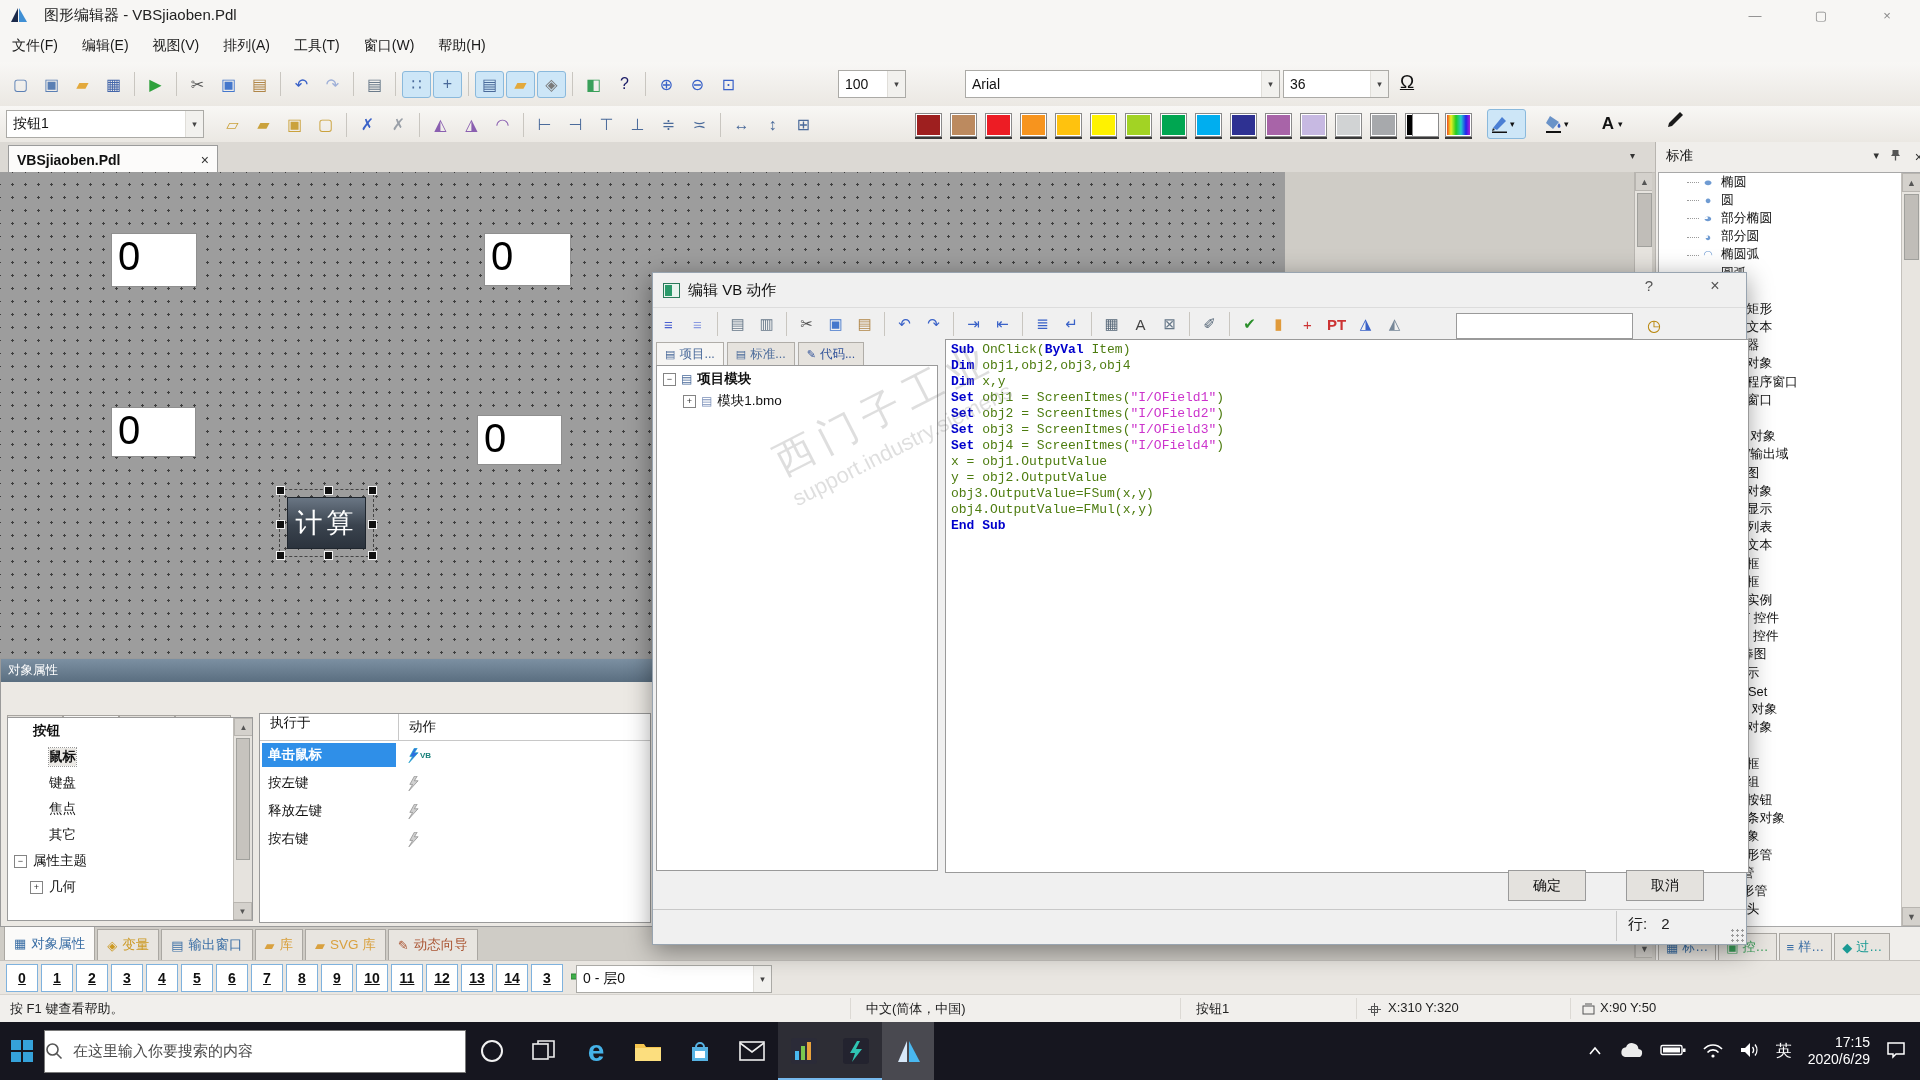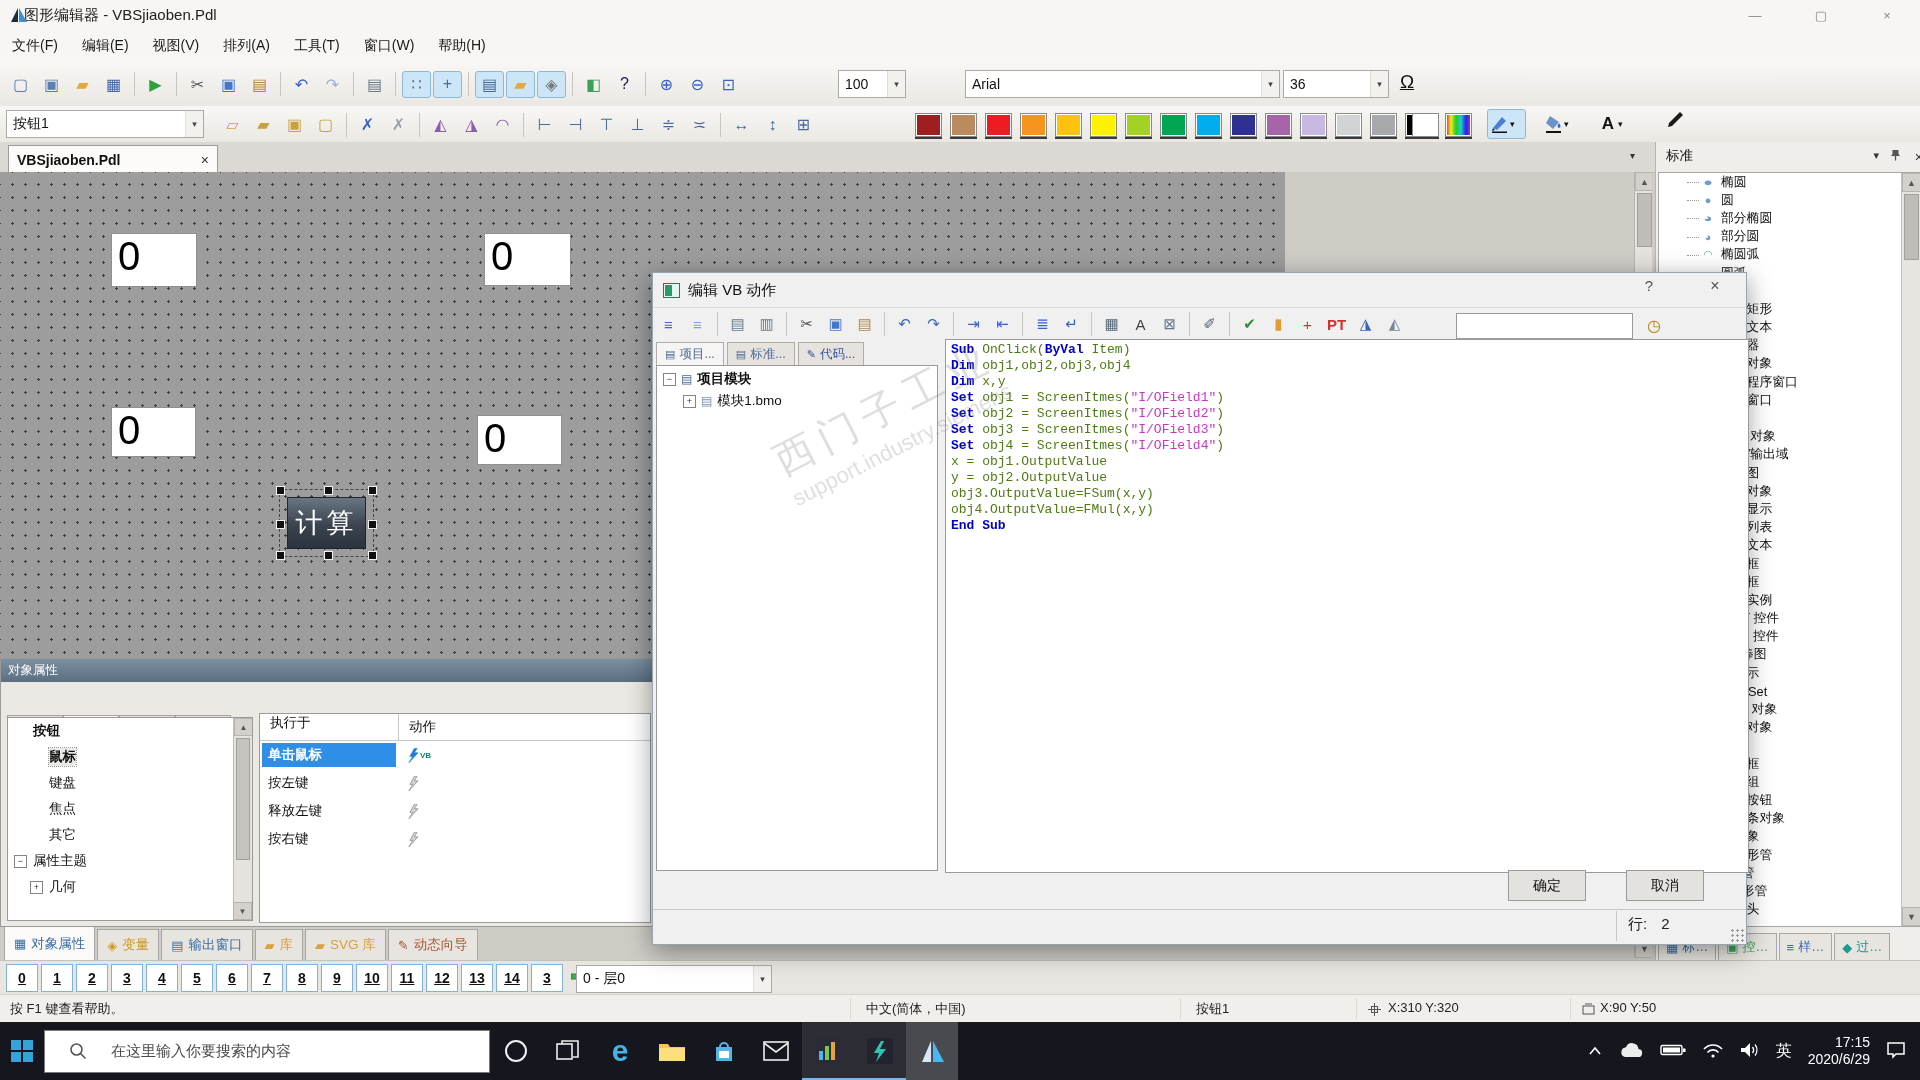--- a/index.html
+++ b/index.html
@@ -118,37 +118,37 @@
   .s-item{height:18.2px;display:flex;align-items:center;gap:6px;padding-left:42px;font-size:12.8px;position:relative;white-space:nowrap}
   .s-item::before{content:"";position:absolute;left:28px;top:50%;width:12px;border-top:1px dotted #9a9a9a}
   .s-item .g{color:#6f9bd2;font-size:11px;width:14px;text-align:center;flex:0 0 14px}
   .s-item.ell .g{transform:scaleX(1.45)}
   .rscroll{position:absolute;right:0;top:0;width:18px;height:100%;background:#e8e5e0;border-left:1px solid #c4c1bc}
   .rtabs{position:absolute;left:0;top:788px;width:265px;height:30px;display:flex;gap:2px;padding-left:2px;align-items:flex-end}
   .rtab{height:26px;display:flex;align-items:center;gap:4px;padding:0 7px;font-size:13px;background:#e8e5e0;border:1px solid #aaa7a2;border-bottom:none}
   
   .taskbar{left:0;top:1022px;width:1920px;height:58px;background:#16161f;display:flex;align-items:center;z-index:80}
   .tb-ic{width:44px;height:58px;display:flex;align-items:center;justify-content:center}
-  .searchbox{width:420px;height:41px;background:#fff;border:1px solid #7a7a7a;display:flex;align-items:center;gap:24px;padding-left:24px;font-size:15px;color:#4a4a4a}
+  .searchbox{width:420px;height:41px;background:#fff;border:1px solid #7a7a7a;display:flex;align-items:center;gap:10px;padding-left:0;font-size:15px;color:#4a4a4a}
   .apptile{width:52px;height:58px;display:flex;align-items:center;justify-content:center}
   .apptile.open{background:rgba(255,255,255,.10);box-shadow:inset 0 -2px 0 #76b9ed}
   .apptile.active{background:rgba(255,255,255,.22)}
   .tray{position:absolute;right:0;top:0;height:58px;display:flex;align-items:center;gap:16px;color:#fff;padding-right:14px}
   .clock{text-align:right;font-size:14px;line-height:17px;color:#fff}
   .lang{font-size:16px}
 </style>
 </head>
 <body>
 
 <div class="abs titlebar">
   <svg class="abs" style="left:10px;top:7px" width="18" height="16">
       <path d="M1 15 L8 1 L8 15 Z" fill="#1b2a4a"></path>
       <path d="M9 1 L17 15 L9 15 Z" fill="#3f8fd4"></path>
     </svg>
-  <span class="t" style="margin-left:24px">图形编辑器 - VBSjiaoben.Pdl</span>
+  <span class="t" style="margin-left:44px">图形编辑器 - VBSjiaoben.Pdl</span>
   <div class="winbtns">
     <div class="winbtn">—</div>
     <div class="winbtn">▢</div>
     <div class="winbtn">×</div>
   </div>
 </div>
 
 <div class="abs menubar">
 
 <div class="menuitem">

